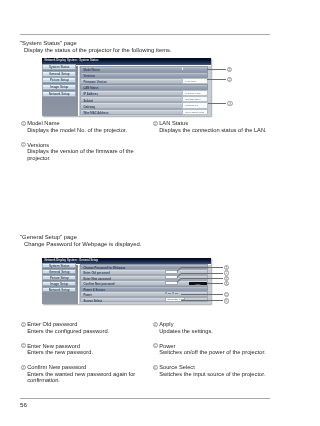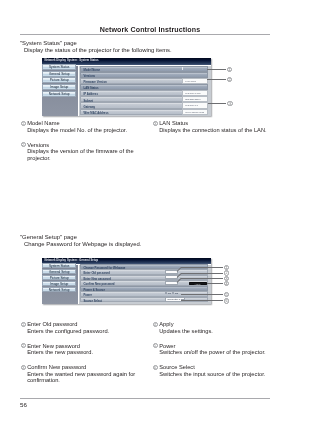--- a/index.html
+++ b/index.html
@@ -68,21 +68,20 @@
   
   .cl-line{position:absolute;height:0.9px;background:#6d6e71;}
   .cl-num{position:absolute;width:5.4px;height:5.4px;border:0.5px solid #9a9c9f;border-radius:50%;
      box-sizing:border-box;font-size:3.6px;line-height:4.6px;text-align:center;color:#6d6e71;}
 </style>
 </head>
 <body>
 
 <div class="page">
   <div class="hdr-rule"></div>
-  <div class="hdr-title">Network Control Instructions</div>
   <div class="ftr-rule"></div>
   <div class="pageno">56</div>
   <div class="sec-title" style="left:20px;top:40px">"System Status" page</div>
   <div class="sec-sub" style="left:24px;top:46.5px">Display the status of the projector for the following items.</div>
   <div class="sec-title" style="left:20px;top:234px">"General Setup" page</div>
   <div class="sec-sub" style="left:24px;top:240.5px">Change Password for Webpage is displayed.</div>
 
   <div class="ui" id="ui1" style="left:41.5px;top:57.5px;width:169px;height:58.5px">
     <div class="ui-bar">
       <div class="ui-bar-txt">Network Display System : System Status</div>

